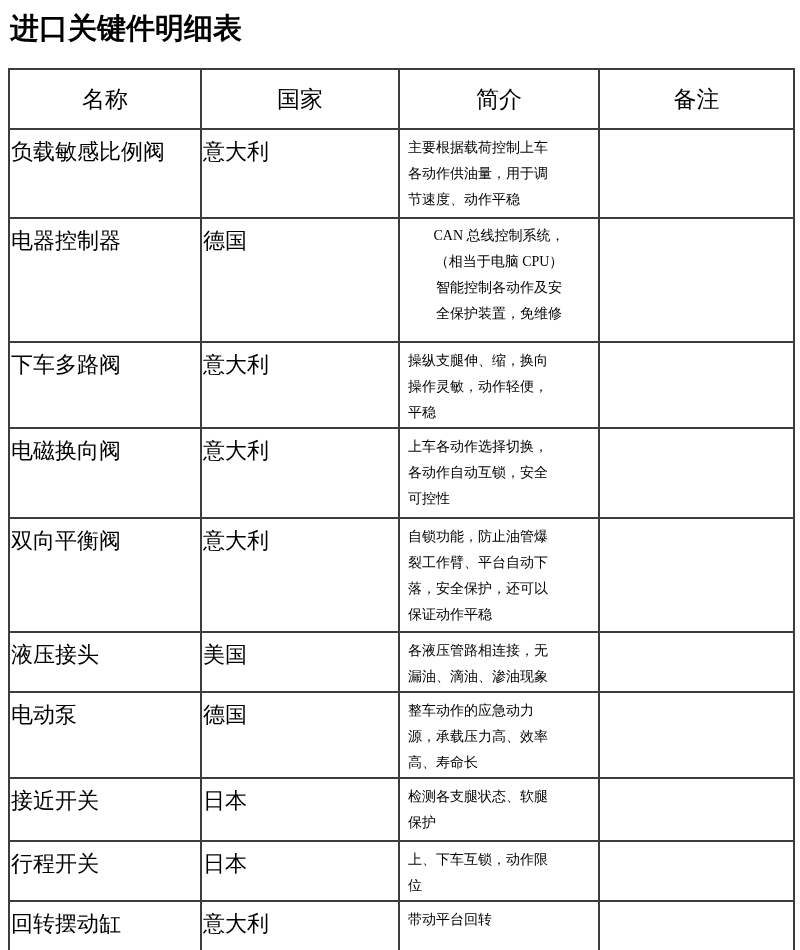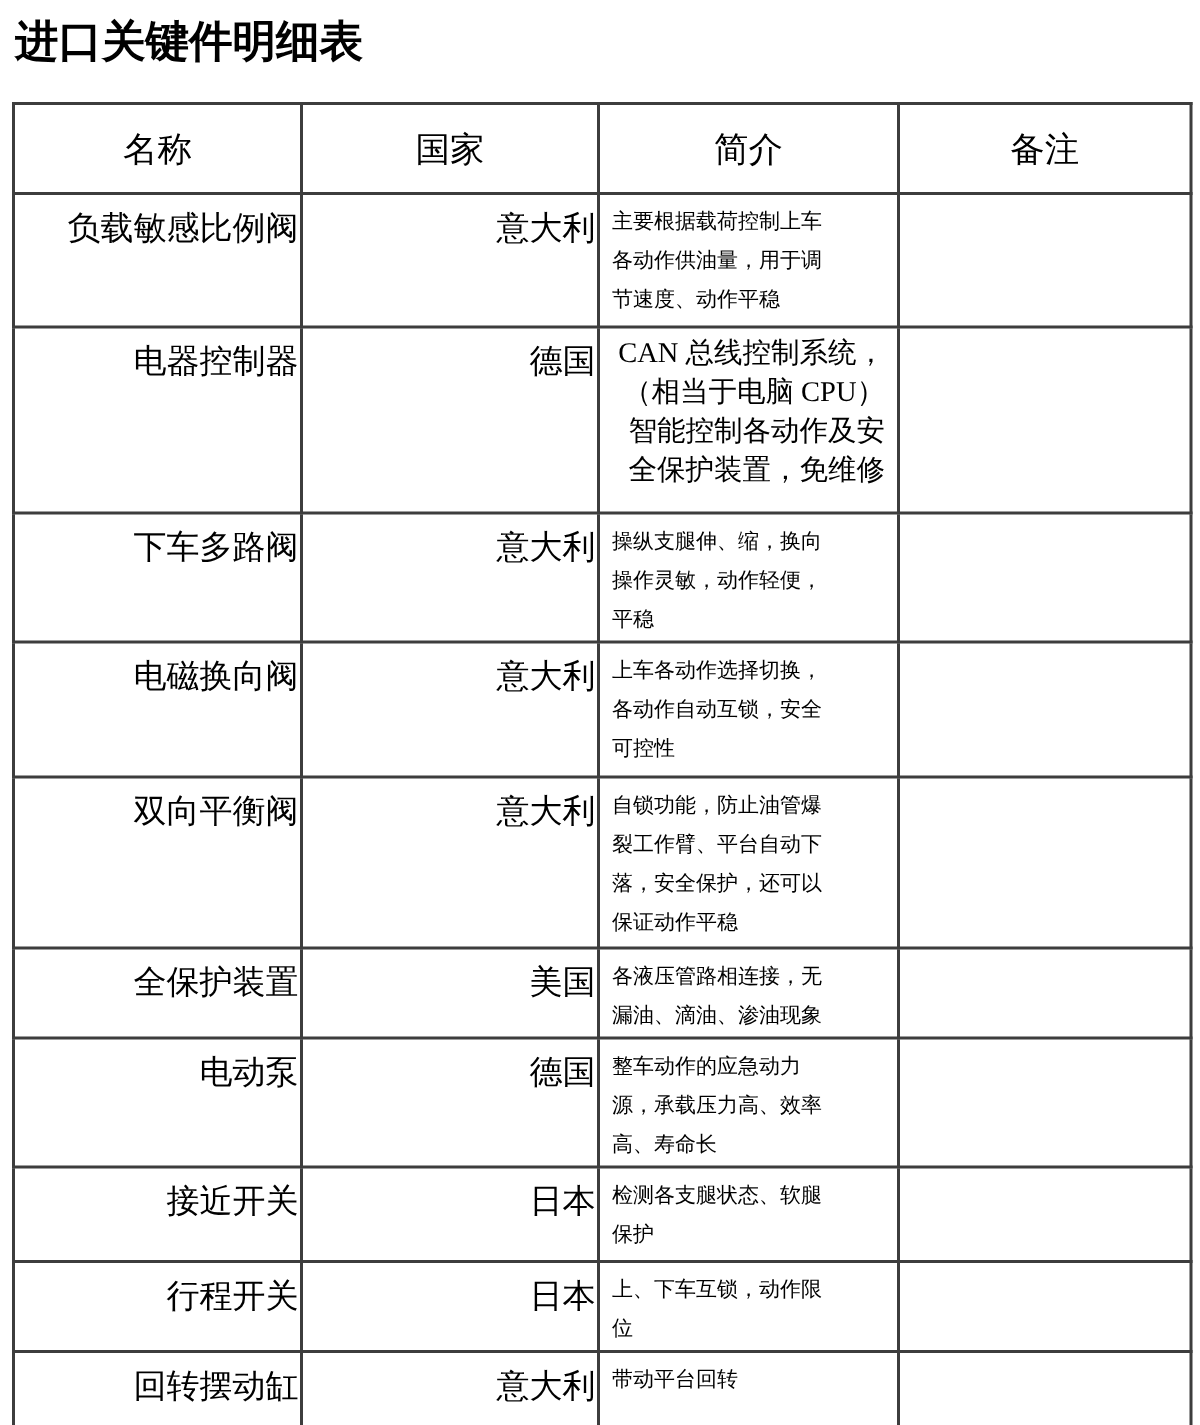--- a/index.html
+++ b/index.html
@@ -34,38 +34,38 @@
   .parts-table th {
     font-weight: 400;
     font-size: 23px;
     text-align: center;
     vertical-align: middle;
     height: 60px;
     border-radius: 16px;
   }
   .parts-table td {
     vertical-align: top;
-    text-align: right;
+    text-align: left;
   }
   td.cell-name, td.cell-country {
     font-size: 22px;
     line-height: 30px;
     padding-top: 7px;
   }
   td.cell-intro {
     font-size: 14px;
     line-height: 26px;
     padding: 4px 8px 2px 8px;
     white-space: pre-line;
     text-align: left;
   }
   td.cell-intro.serif {
     font-family: "Liberation Serif", serif;
-    font-size: 19px;
-    text-align: right;
+    font-size: 14px;
+    text-align: center;
     padding-left: 8px;
   }
   tr.row-h1  { height: 89px; }
   tr.row-h2  { height: 124px; }
   tr.row-h3  { height: 67px; }
   tr.row-h4  { height: 90px; }
   tr.row-h5  { height: 114px; }
   tr.row-h6  { height: 60px; }
   tr.row-h7  { height: 84px; }
   tr.row-h8  { height: 63px; border-radius: 25px; }
@@ -129,21 +129,21 @@
     <tr class="row-h5">
       <td class="cell-name">双向平衡阀</td>
       <td class="cell-country">意大利</td>
       <td class="cell-intro">自锁功能，防止油管爆
 裂工作臂、平台自动下
 落，安全保护，还可以
 保证动作平稳</td>
       <td class="cell-note"></td>
     </tr>
     <tr class="row-h6">
-      <td class="cell-name">全保护装置</td>
+      <td class="cell-name">液压接头</td>
       <td class="cell-country">美国</td>
       <td class="cell-intro">各液压管路相连接，无
 漏油、滴油、渗油现象</td>
       <td class="cell-note"></td>
     </tr>
     <tr class="row-h7">
       <td class="cell-name">电动泵</td>
       <td class="cell-country">德国</td>
       <td class="cell-intro">整车动作的应急动力
 源，承载压力高、效率

